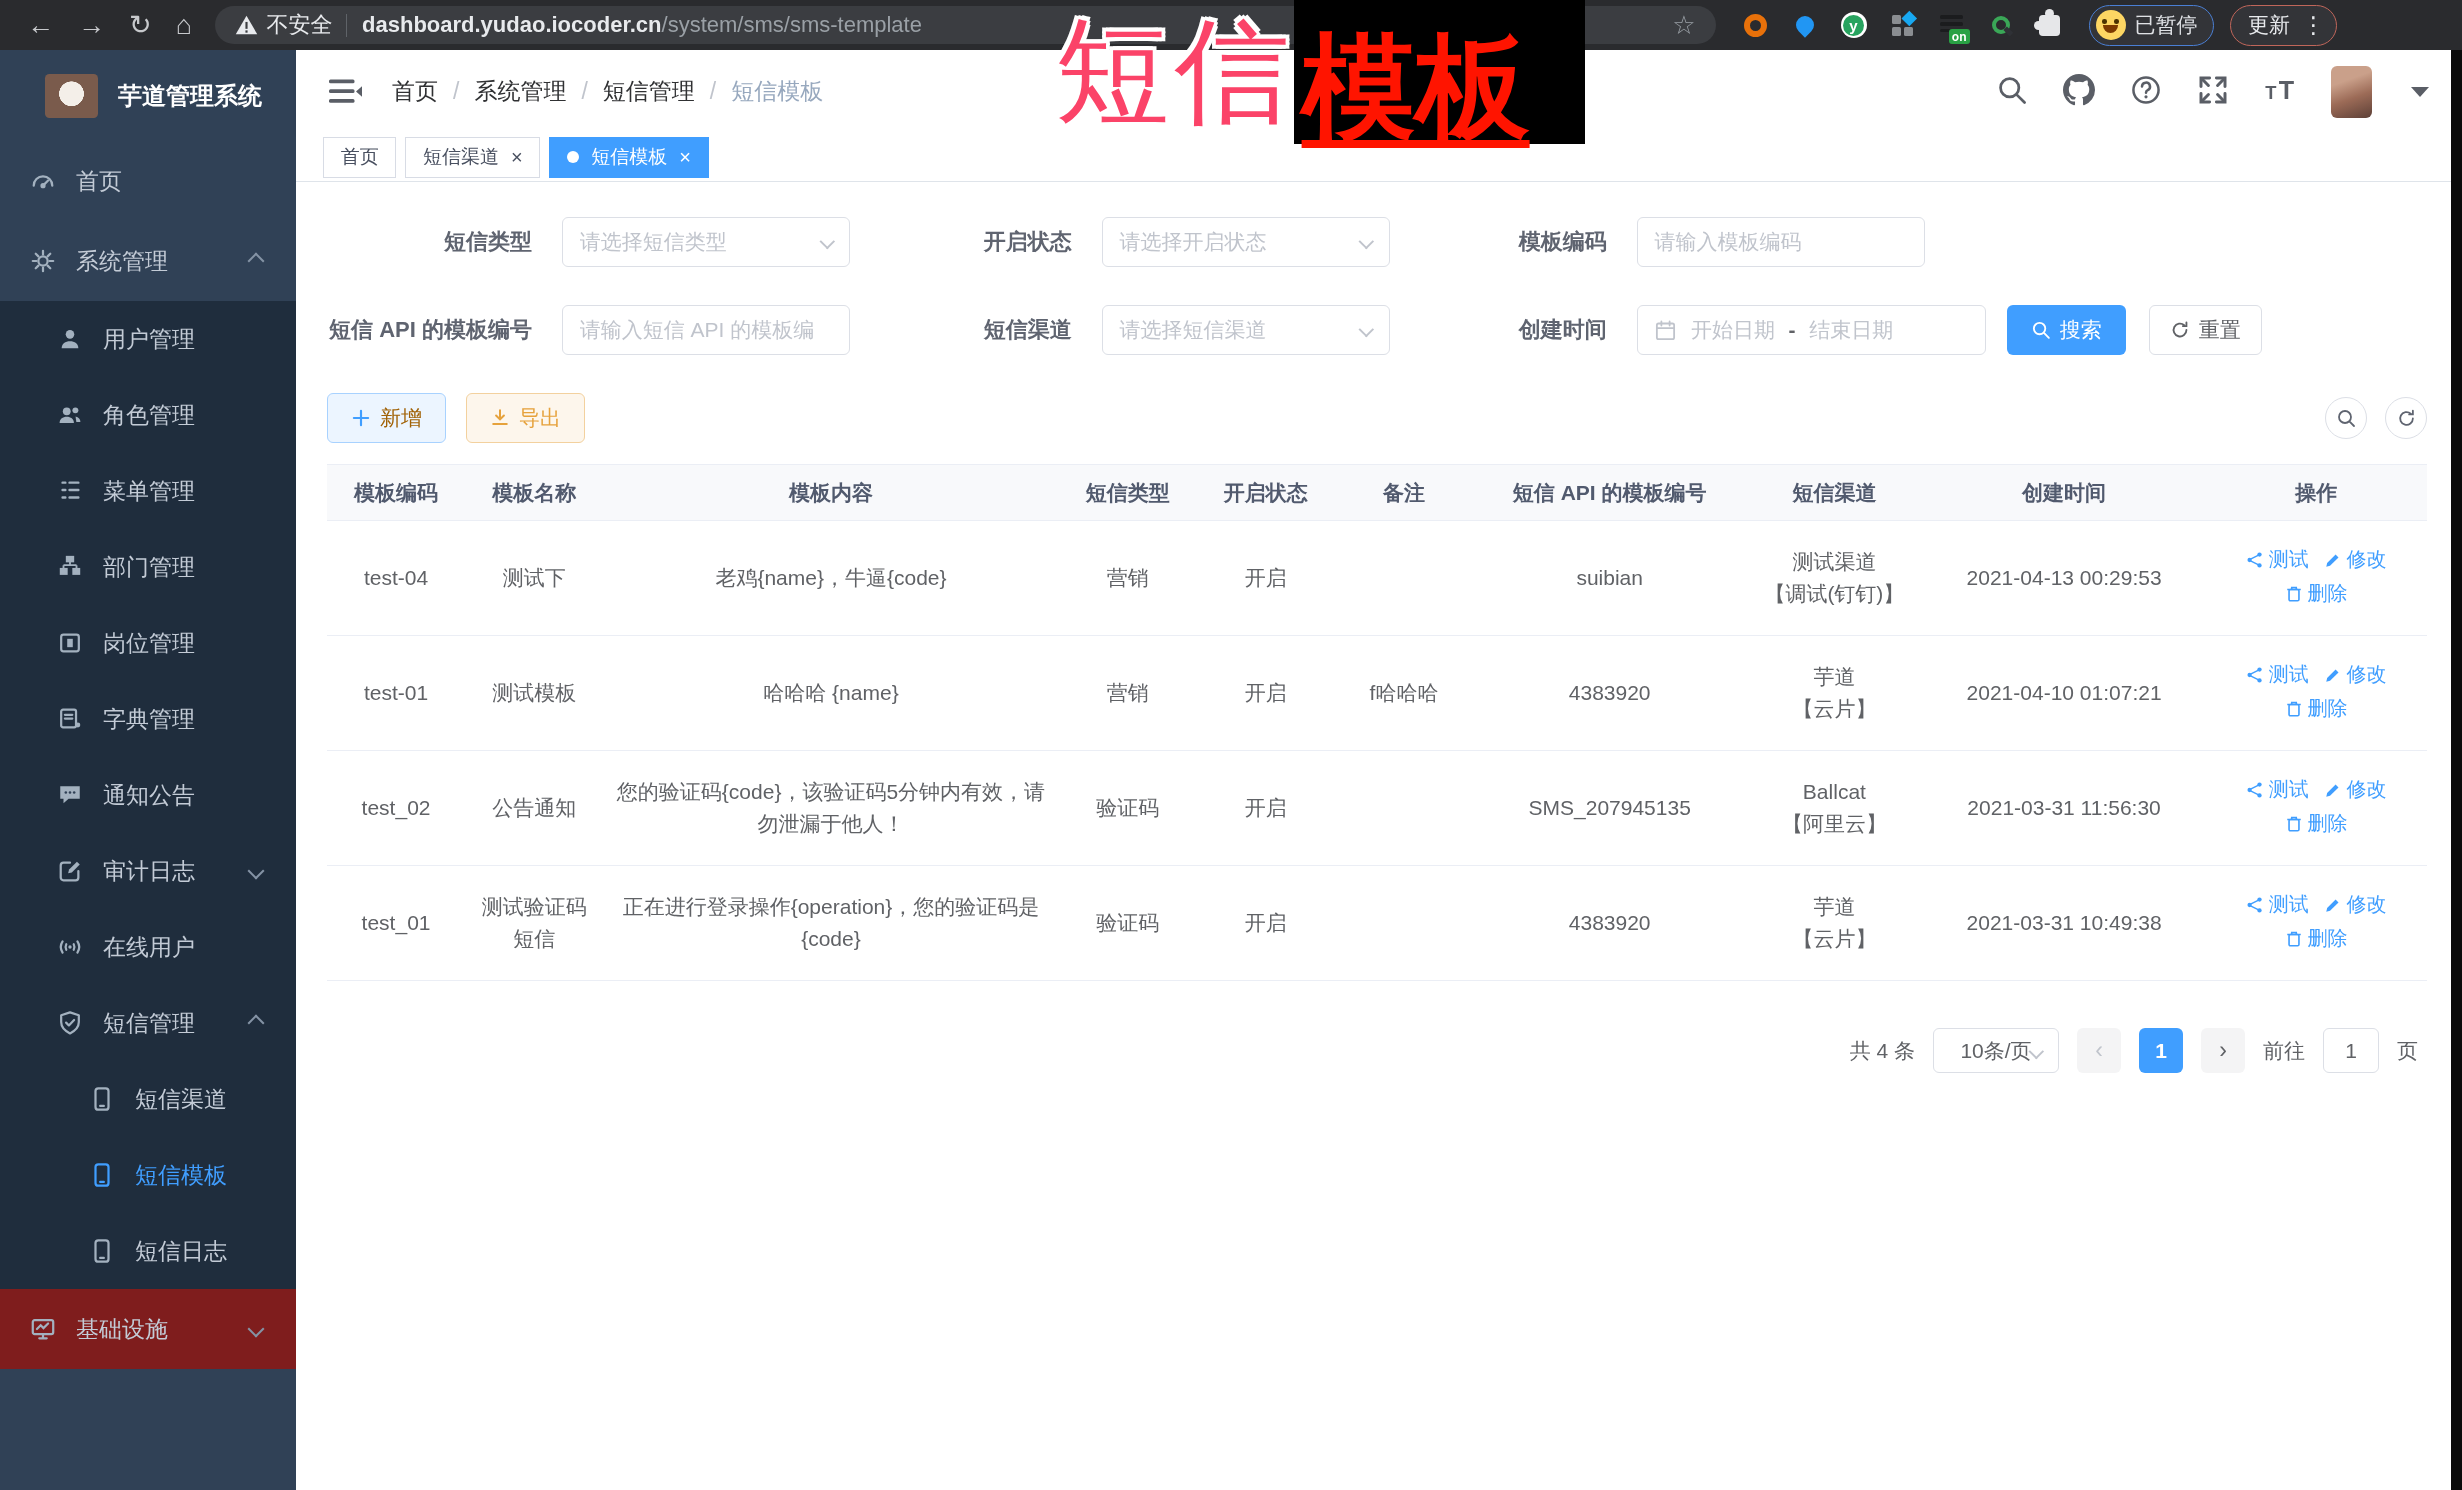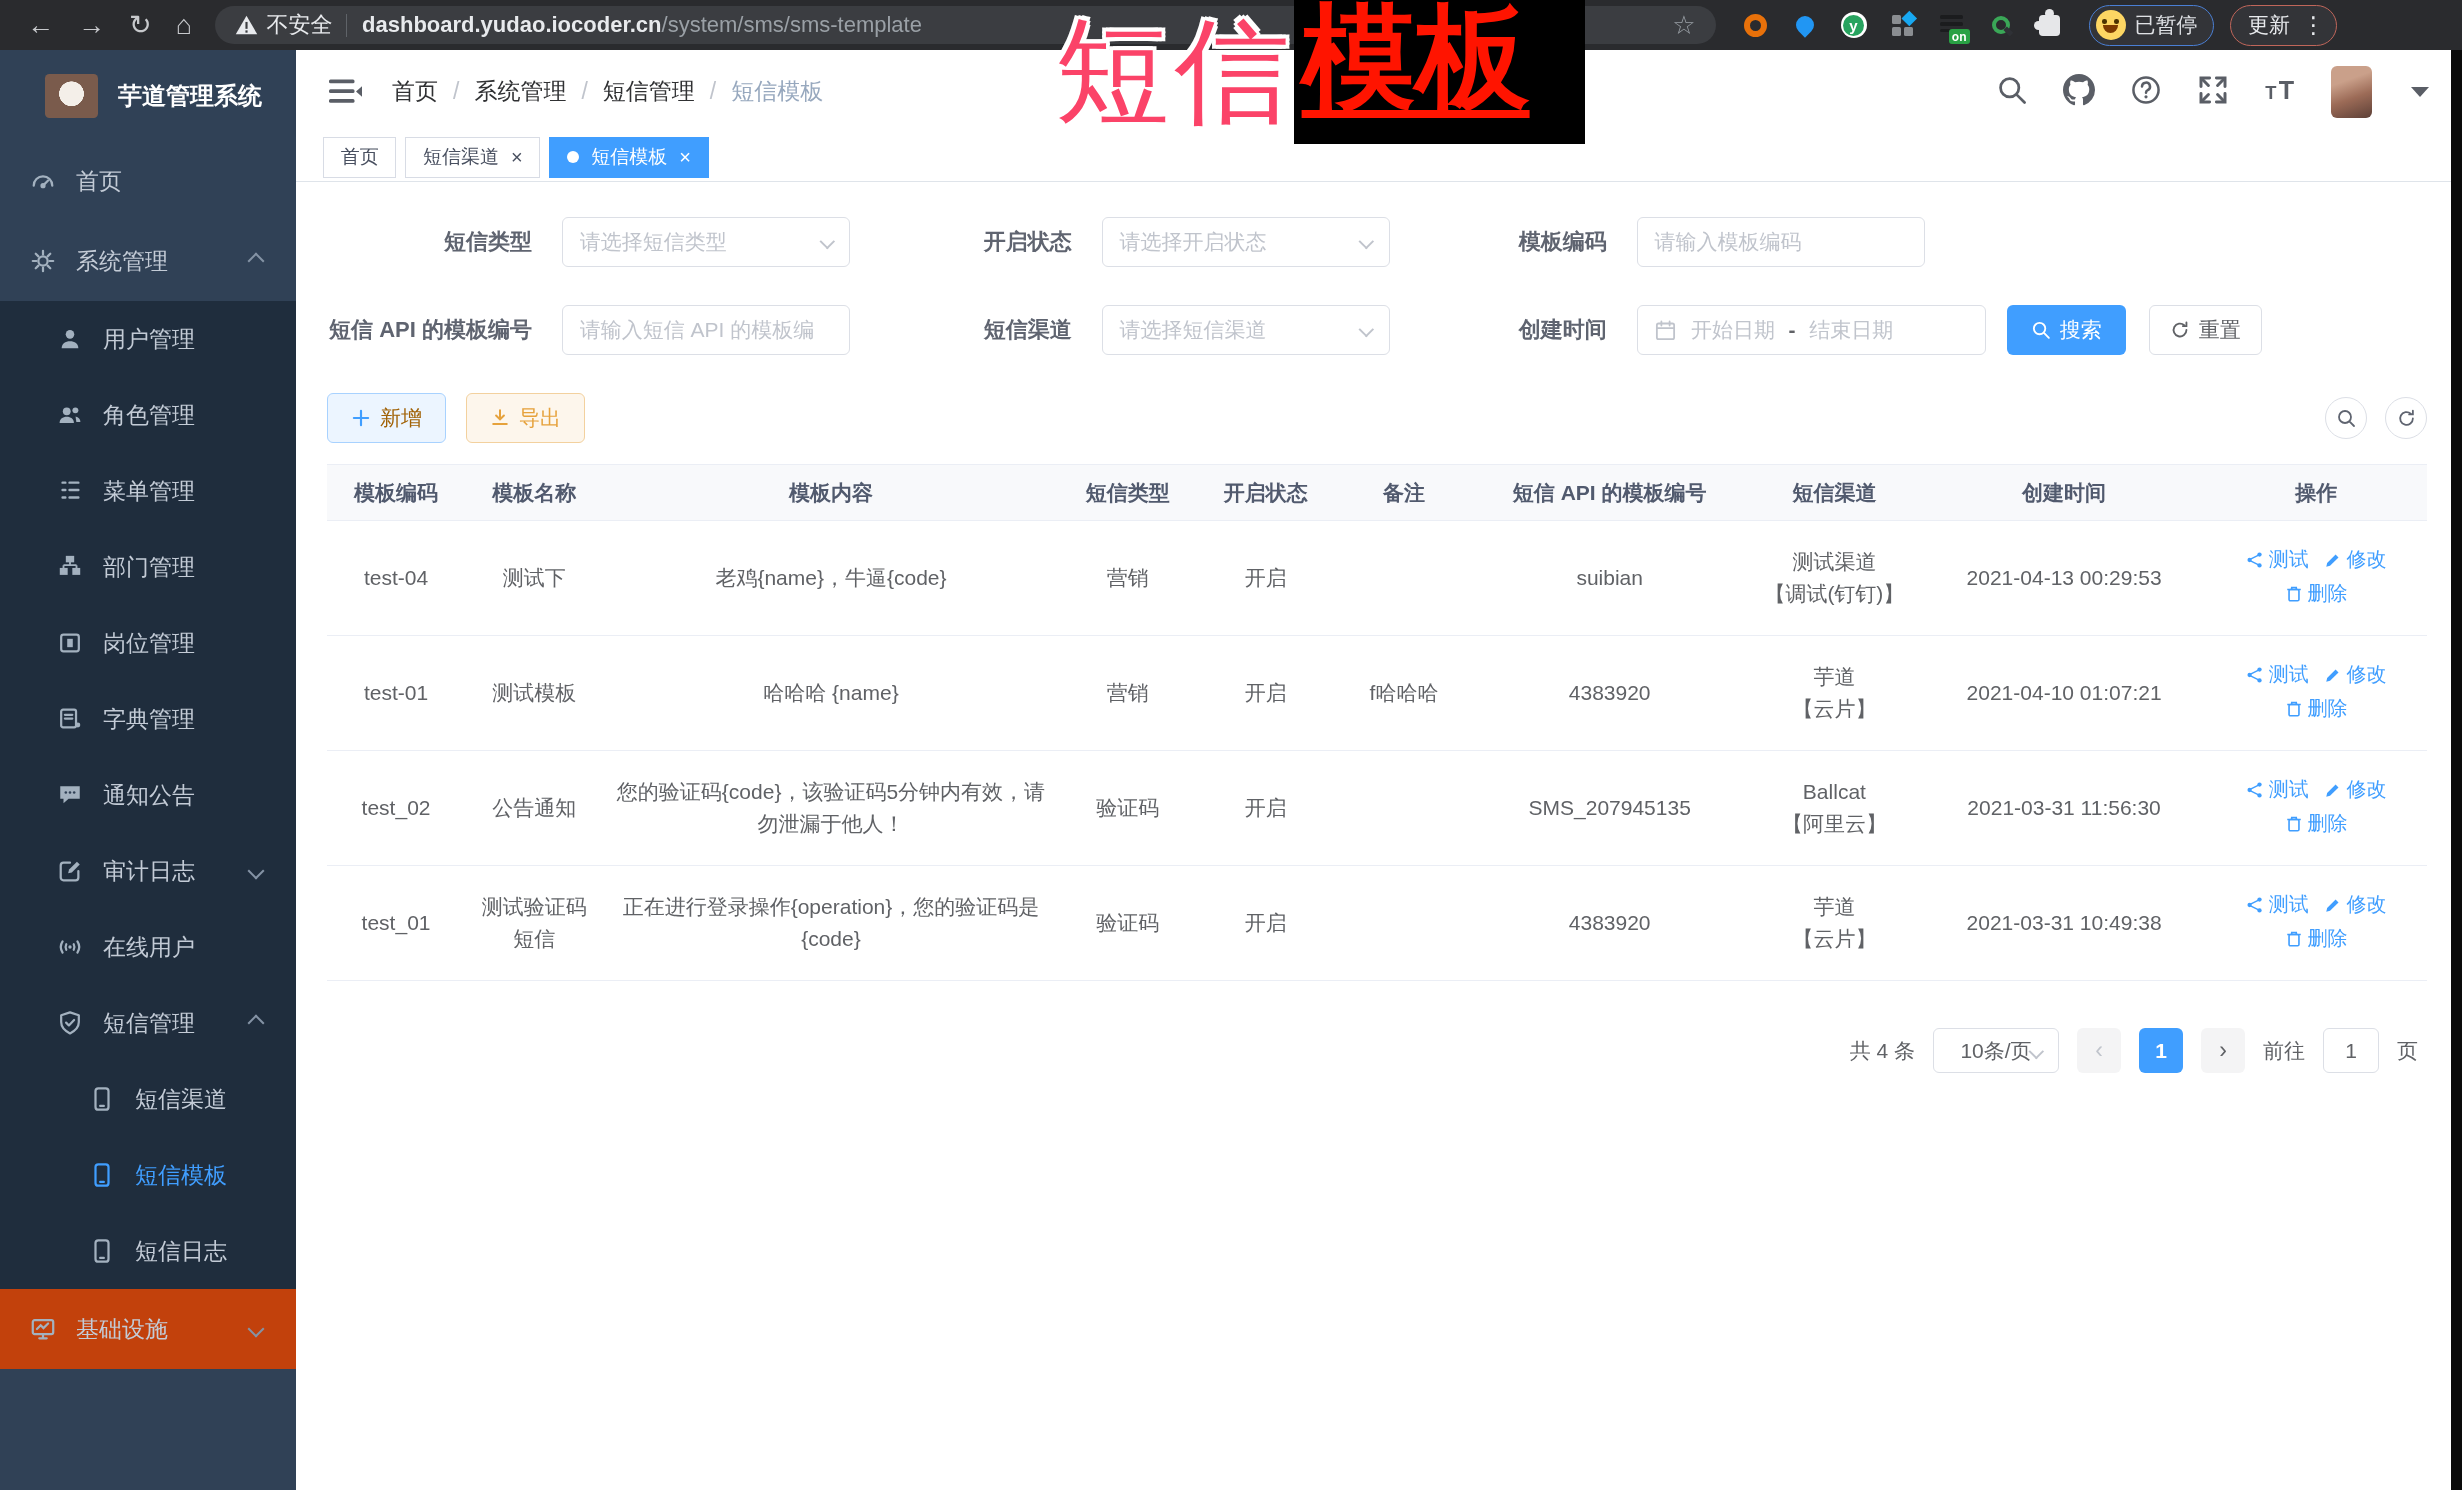--- a/index.html
+++ b/index.html
@@ -52,21 +52,21 @@
   .mi{height:80px;display:flex;align-items:center;padding:0 23px 0 30px;color:#c3cbd6;font-size:23px;gap:20px}
   .mi .lbl{flex:1}
   .sub{background:#1f2d3d;height:76px;padding-left:57px}
   .sub2{padding-left:89px}
   .mi.active{color:#409EFF}
   .chev{width:12px;height:12px;border-right:2.3px solid #8493a5;border-bottom:2.3px solid #8493a5;margin-right:10.6px}
   .chev.up{transform:rotate(-135deg)}
   .chev.down{transform:rotate(45deg)}
   .sideicon{width:26px;height:26px;flex:0 0 26px}
   .sideicon svg{width:26px;height:26px}
-  .base{background:#c2410c}
+  .base{background:#7f1d1d}
 
   .main{flex:1;display:flex;flex-direction:column;background:#fff;min-width:0}
   .hdr{height:83px;display:flex;align-items:center;padding:0 33px;background:#fff;box-shadow:0 1.5px 4.5px rgba(0,0,0,.04)}
   .burger{width:33px;height:27px;margin-right:30px}
   .crumb{display:flex;align-items:center;font-size:23px;color:#303133;gap:15px}
   .crumb .sep{color:#c0c4cc}
   .crumb .cur{color:#97a8be}
   .hdr-icons{margin-left:auto;display:flex;align-items:center;gap:35px}
   .hicon svg{width:32px;height:32px}
   .avatar{width:41px;height:52px;border-radius:6px;background:linear-gradient(160deg,#caa08a 0 30%,#9c6b57 60%,#5d4037 100%)}
@@ -111,21 +111,21 @@
   .pbtn.next{color:#606266}
   .pcur{width:44px;height:45px;background:#409EFF;border-radius:6px;display:flex;align-items:center;justify-content:center;color:#fff;font-weight:700}
   .goto{width:56px;height:45px;border:1.5px solid #dcdfe6;border-radius:6px;display:flex;align-items:center;justify-content:center;color:#606266}
 
   .rstrip{position:absolute;right:0;top:50px;width:10.6px;height:1440px;background:#0a0a0a;z-index:6}
 
   
   .overlay{position:absolute;left:1055px;top:0;display:flex;align-items:flex-start;z-index:50;pointer-events:none}
   .ov1{font-size:115px;font-weight:400;color:#fb4368;line-height:142px;letter-spacing:4.5px;
        text-shadow:-3.8px -3.8px 0 #fff,3.8px -3.8px 0 #fff,-3.8px 3.8px 0 #fff,3.8px 3.8px 0 #fff,0 -3.8px 0 #fff,0 3.8px 0 #fff,-3.8px 0 0 #fff,3.8px 0 0 #fff}
-  .ov2{background:#000;height:144px;display:flex;align-items:flex-start;padding:0 55px 0 7.6px}
+  .ov2{background:#000;height:144px;display:flex;align-items:flex-end;padding:0 55px 0 7.6px}
   .ov2 span{font-size:114px;font-weight:700;color:#ff1400;text-decoration:underline;text-decoration-thickness:7.6px;text-underline-offset:13.6px;line-height:1}
 </style>
 </head>
 <body>
 
 <div class="screen">
 
   <div class="bbar">
     <span class="navbtn">←</span>
     <span class="navbtn">→</span>

